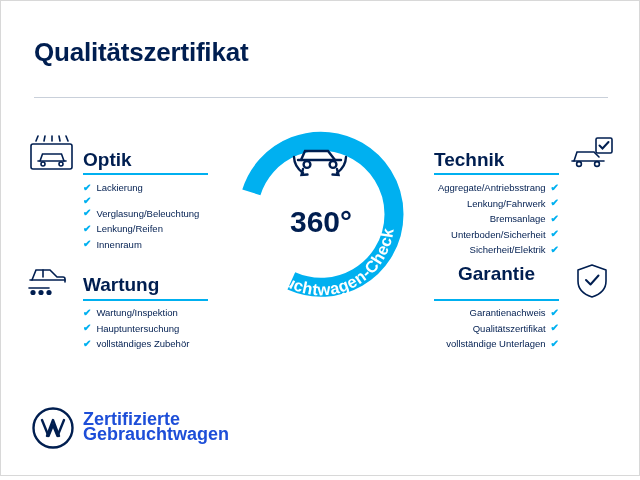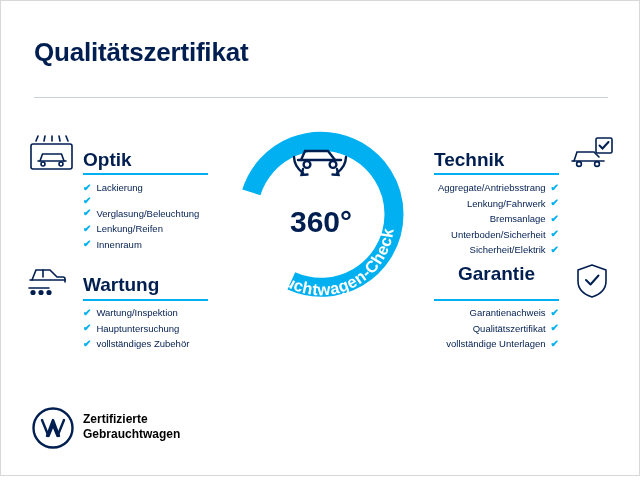--- a/index.html
+++ b/index.html
@@ -111,24 +111,24 @@
   
   #vw-logo {
     position: absolute;
     left: 31px;
     top: 406px;
   }
   #vw-text {
     position: absolute;
     left: 82px;
     top: 411px;
-    font-size: 12px;
+    font-size: 18px;
     font-weight: bold;
     line-height: 15px;
-    color: #000000;
+    color: #1d4ed8;
   }
 </style>
 </head>
 <body>
 
 <div id="page">
 
   <div class="title">Qualitätszertifikat</div>
   <div class="title-rule"></div>
 

